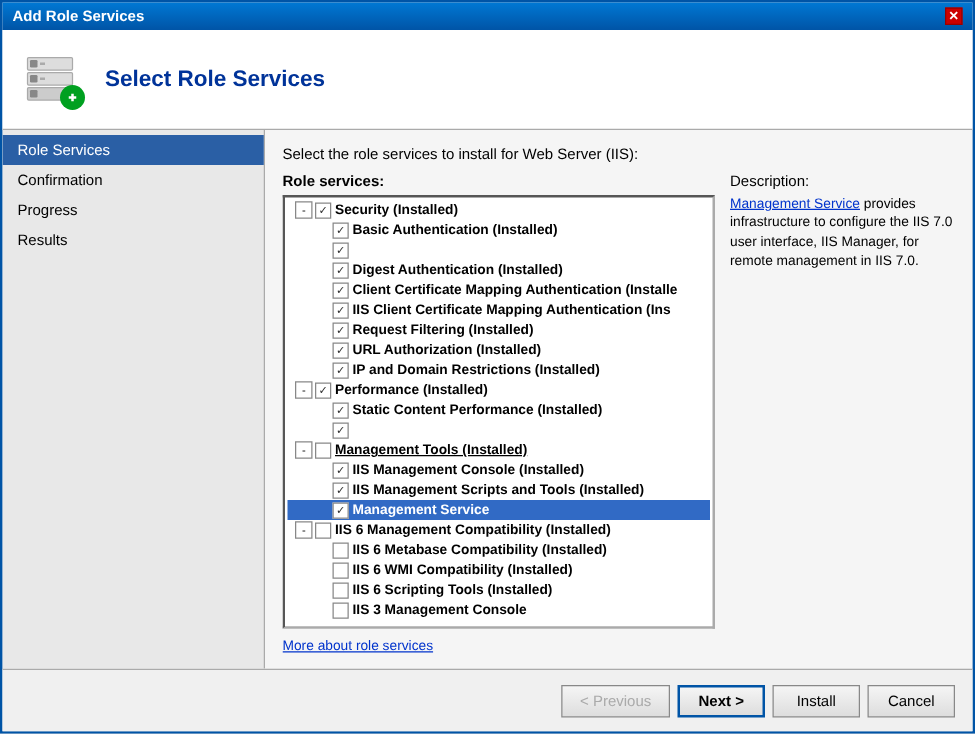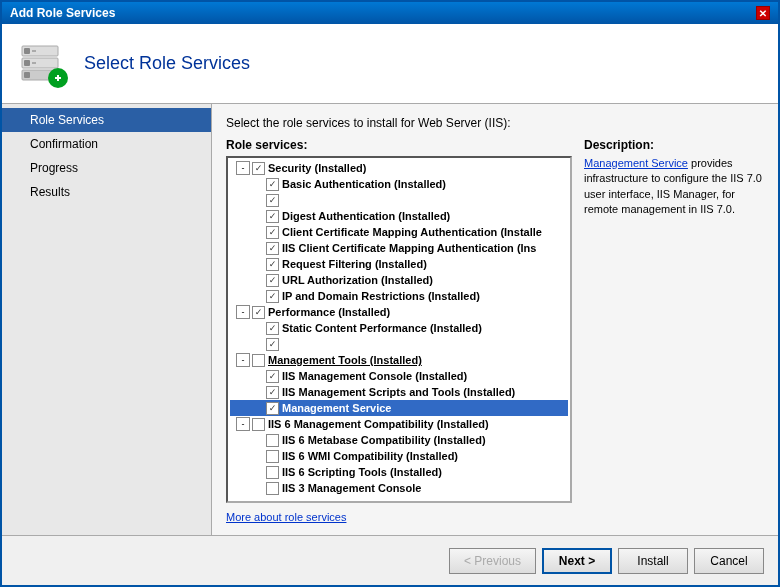--- a/index.html
+++ b/index.html
@@ -59,37 +59,37 @@
       height: 80px;
     }
     .header-icon {
       width: 52px;
       height: 52px;
       flex-shrink: 0;
       position: relative;
     }
     .header-title {
       font-size: 18px;
-      font-weight: normal;
+      font-weight: bold;
       color: #003399;
     }
     .main-area {
       display: flex;
       flex: 1;
       overflow: hidden;
     }
     .sidebar {
       width: 210px;
       background: #e8e8e8;
       border-right: 1px solid #aaa;
       padding: 4px 0;
       flex-shrink: 0;
     }
     .sidebar-item {
-      padding: 5px 28px;
+      padding: 5px 12px;
       font-size: 12px;
       cursor: pointer;
       color: #000;
     }
     .sidebar-item.active {
       background: #2a5fa5;
       color: white;
     }
     .content-area {
       flex: 1;
@@ -194,21 +194,21 @@
       font-weight: bold;
     }
     .description-pane {
       width: 180px;
       flex-shrink: 0;
       display: flex;
       flex-direction: column;
     }
     .desc-label {
       font-size: 12px;
-      font-weight: bold;
+      font-weight: normal;
       margin-bottom: 4px;
     }
     .desc-content {
       font-size: 11px;
       line-height: 1.4;
       color: #000;
     }
     .desc-link {
       color: #0033cc;
       text-decoration: underline;

